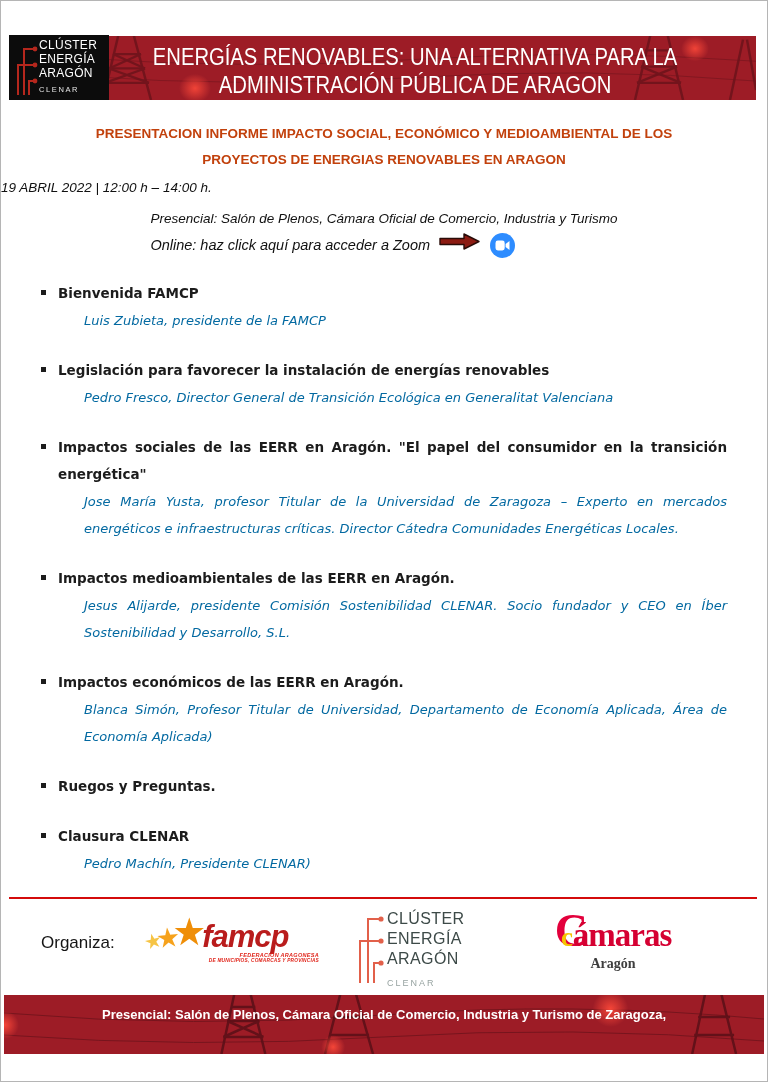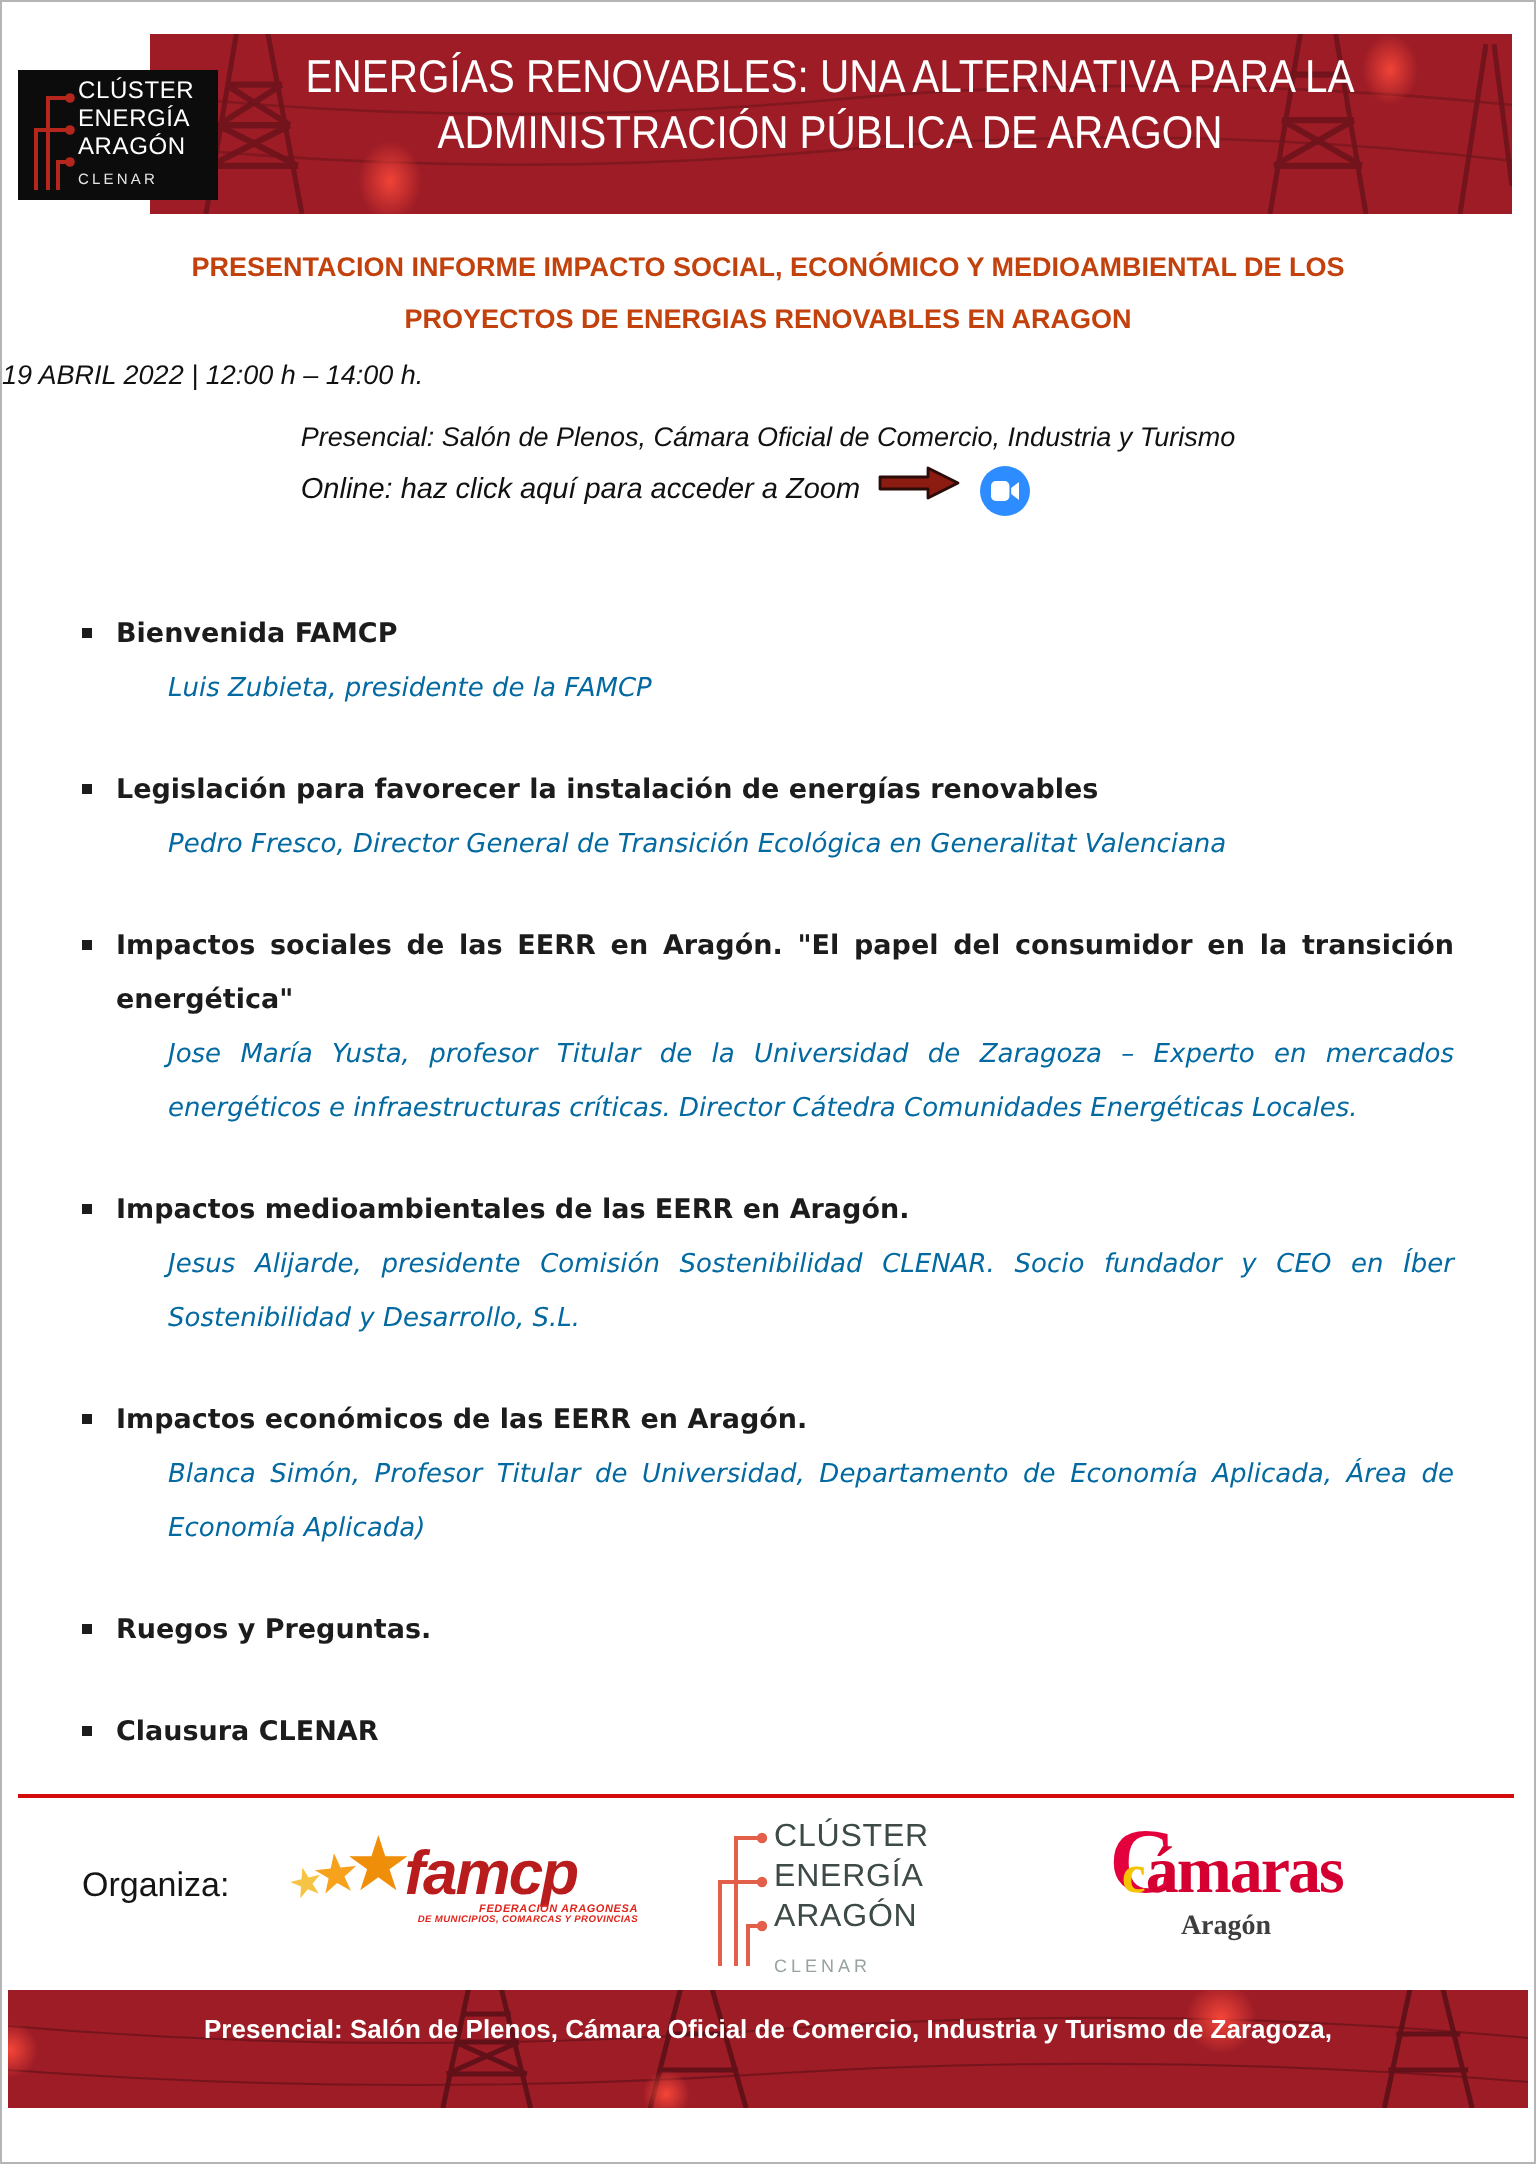--- a/index.html
+++ b/index.html
@@ -7,21 +7,21 @@
     position:relative;
     width:768px;height:1082px;
     box-sizing:border-box;
     border:1px solid #b5b5b5;
     background:#ffffff;
     font-family:"DejaVu Sans",sans-serif;
     overflow:hidden;
   }
   
   .header-band{
-    position:absolute;left:74px;top:16px;width:681px;height:90px;
+    position:absolute;left:74px;top:35px;width:681px;height:64px;
     background:#4c1d95;overflow:hidden;
   }
   .header-band svg.bg{position:absolute;left:0;top:0;width:100%;height:100%;}
   .banner-title{
     position:relative;text-align:center;color:#ffffff;
     font-family:"Liberation Sans",sans-serif;
     font-size:23px;line-height:28px;padding-top:7px;
     white-space:nowrap;
   }
   .banner-title .cond{display:inline-block;transform:scaleX(.88);transform-origin:center;}
@@ -53,21 +53,21 @@
     display:flex;align-items:flex-start;gap:9px;margin-top:3px;
     font-family:"Liberation Sans",sans-serif;font-style:italic;
     font-size:14.5px;color:#111;line-height:24px;
   }
   .zoom-badge{
     width:25px;height:25px;border-radius:50%;background:#2d8cff;
     display:flex;align-items:center;justify-content:center;flex:0 0 auto;
   }
   
   .agenda{padding:22px 40px 0 40px;}
-  .agenda-item{margin-bottom:23px;margin-top:24px;}
+  .agenda-item{margin-bottom:23px;}
   .item-title{
     position:relative;padding-left:17px;
     font-weight:bold;font-size:13.5px;line-height:27px;color:#1c1c1c;
     text-align:justify;
   }
   .bullet{
     position:absolute;left:0;top:10px;width:5px;height:5px;background:#1c1c1c;
   }
   .item-speaker{
     margin-left:43px;font-size:13px;line-height:27px;color:#0369a1;
@@ -252,20 +252,21 @@
           <span class="bullet"></span>
           <span>Ruegos y Preguntas.</span>
         </div>
       </div>
 
       <div class="agenda-item">
         <div class="item-title">
           <span class="bullet"></span>
           <span>Clausura CLENAR</span>
         </div>
+        <div class="item-speaker">Pedro Machín, Presidente CLENAR)</div>
       </div>
 
     </div>
   </div>
 
   <div class="footer-rule"></div>
 
   <div class="organiza">
     <div class="organiza-label">Organiza:</div>
 

